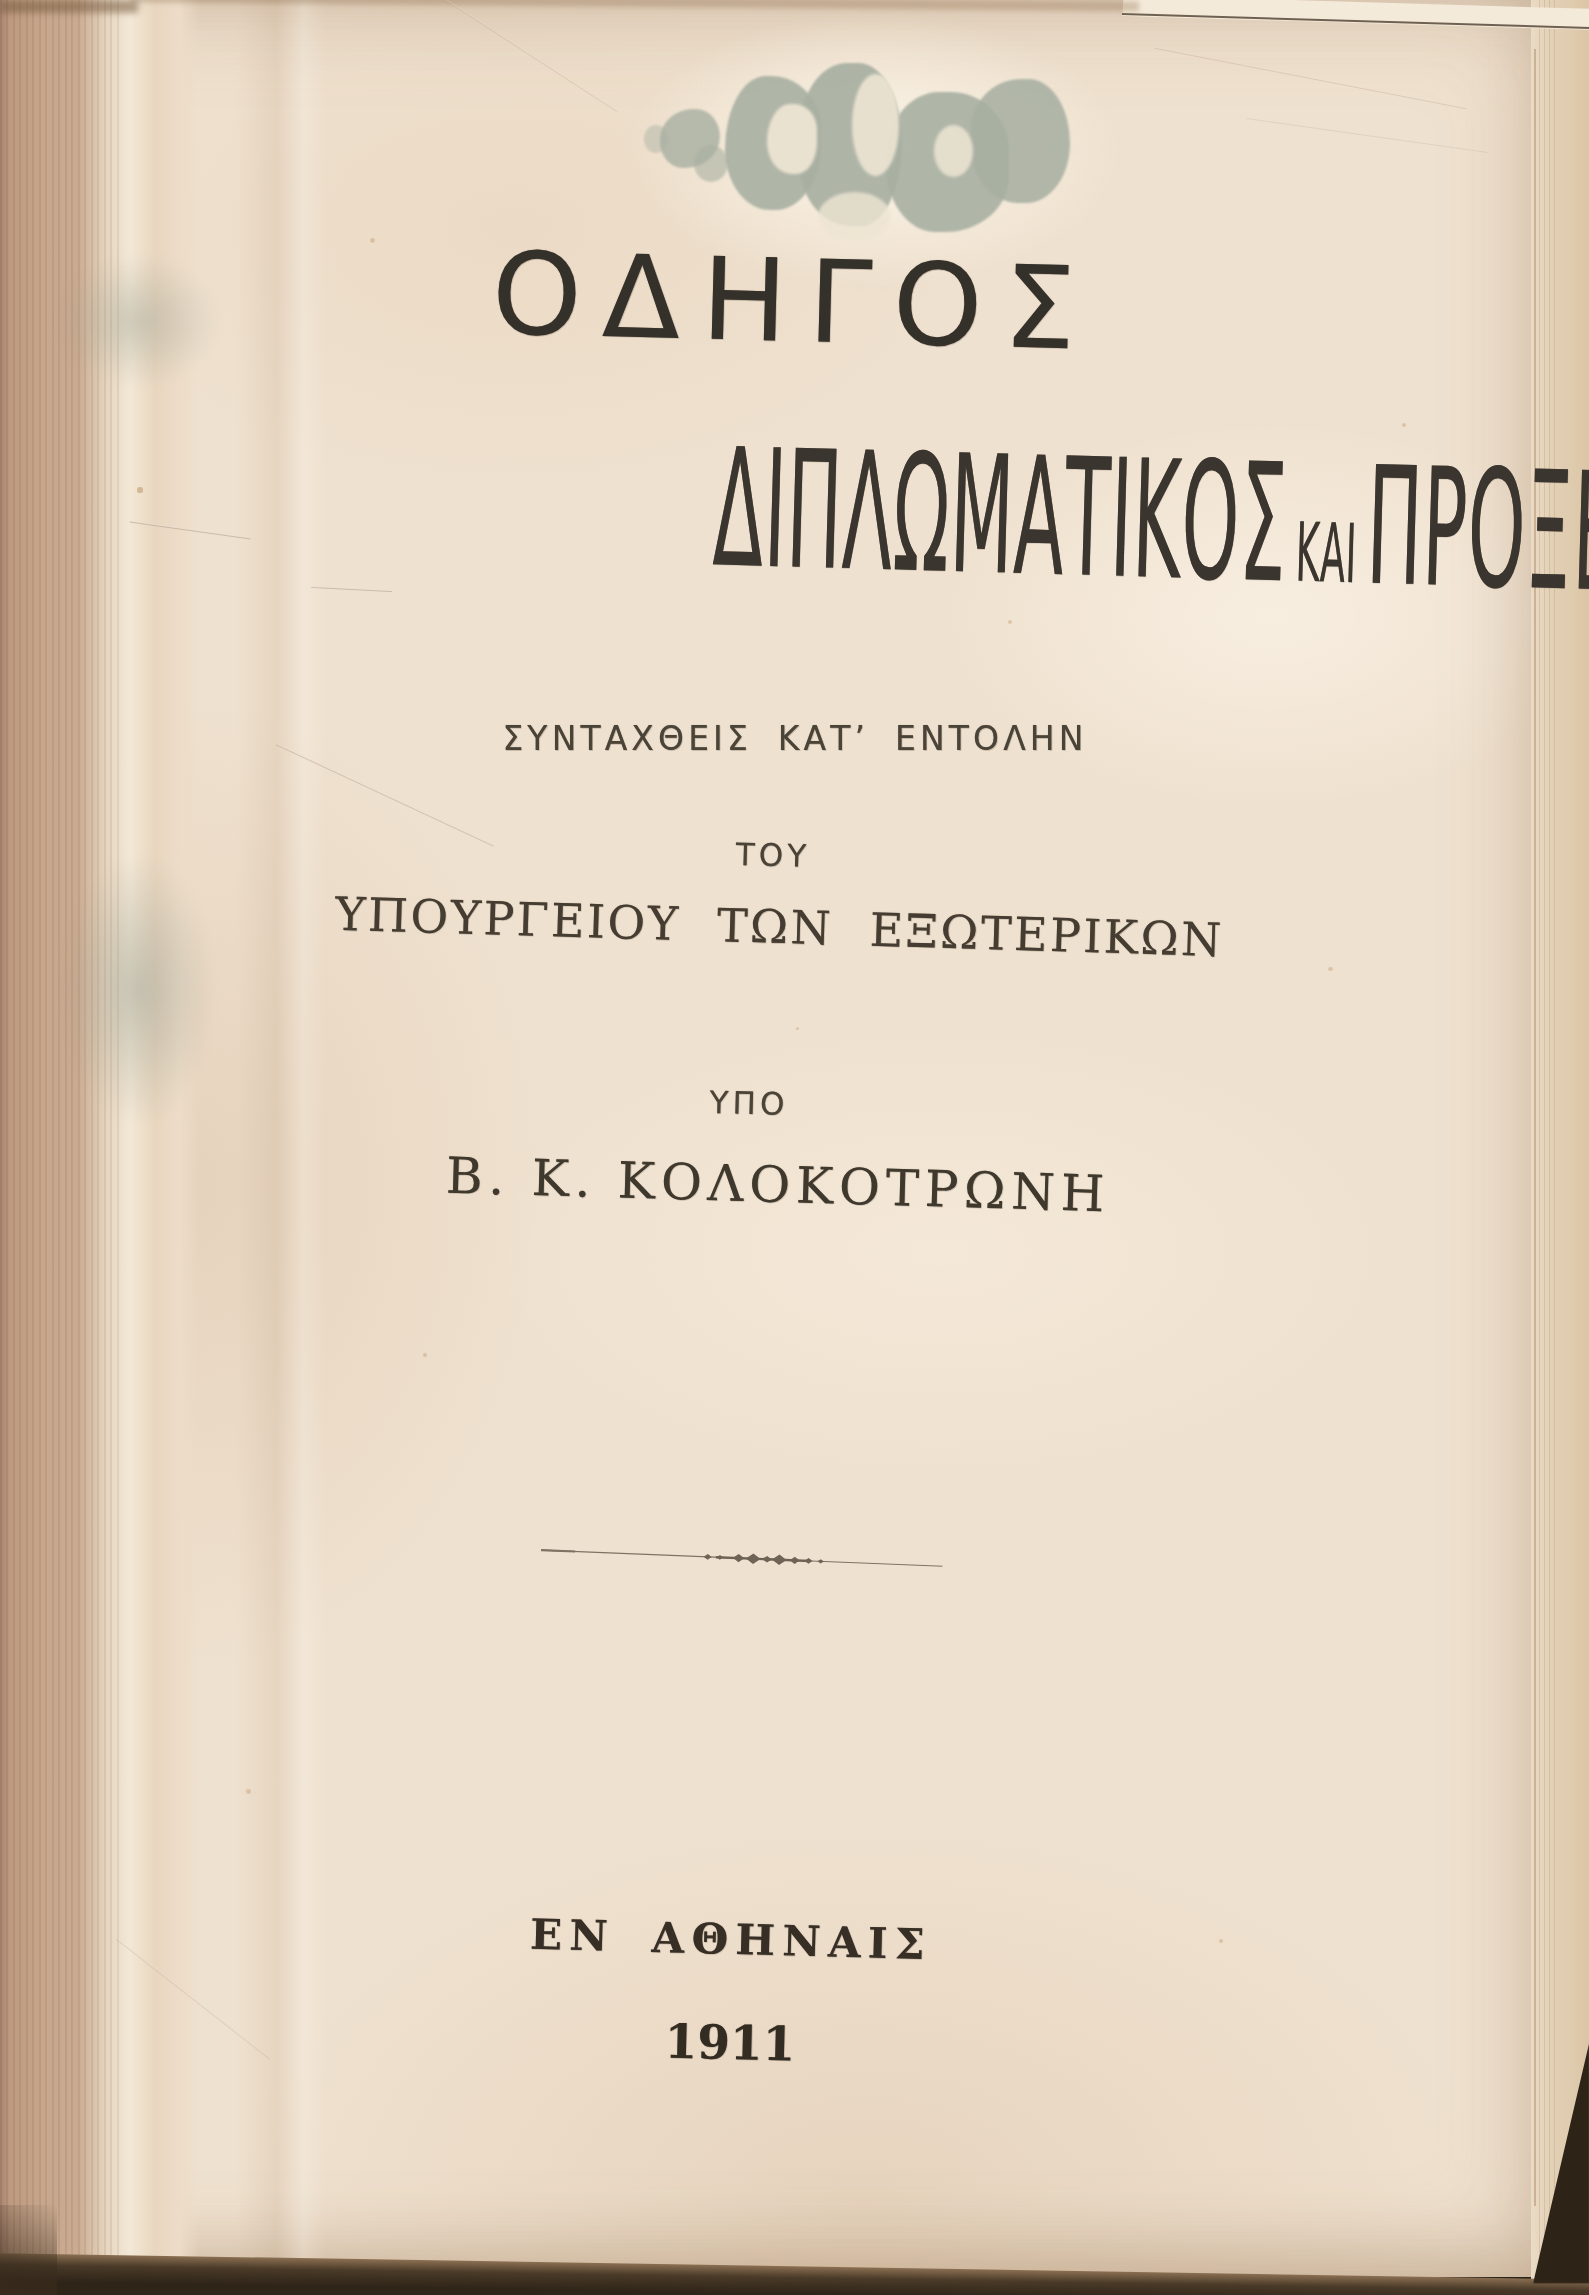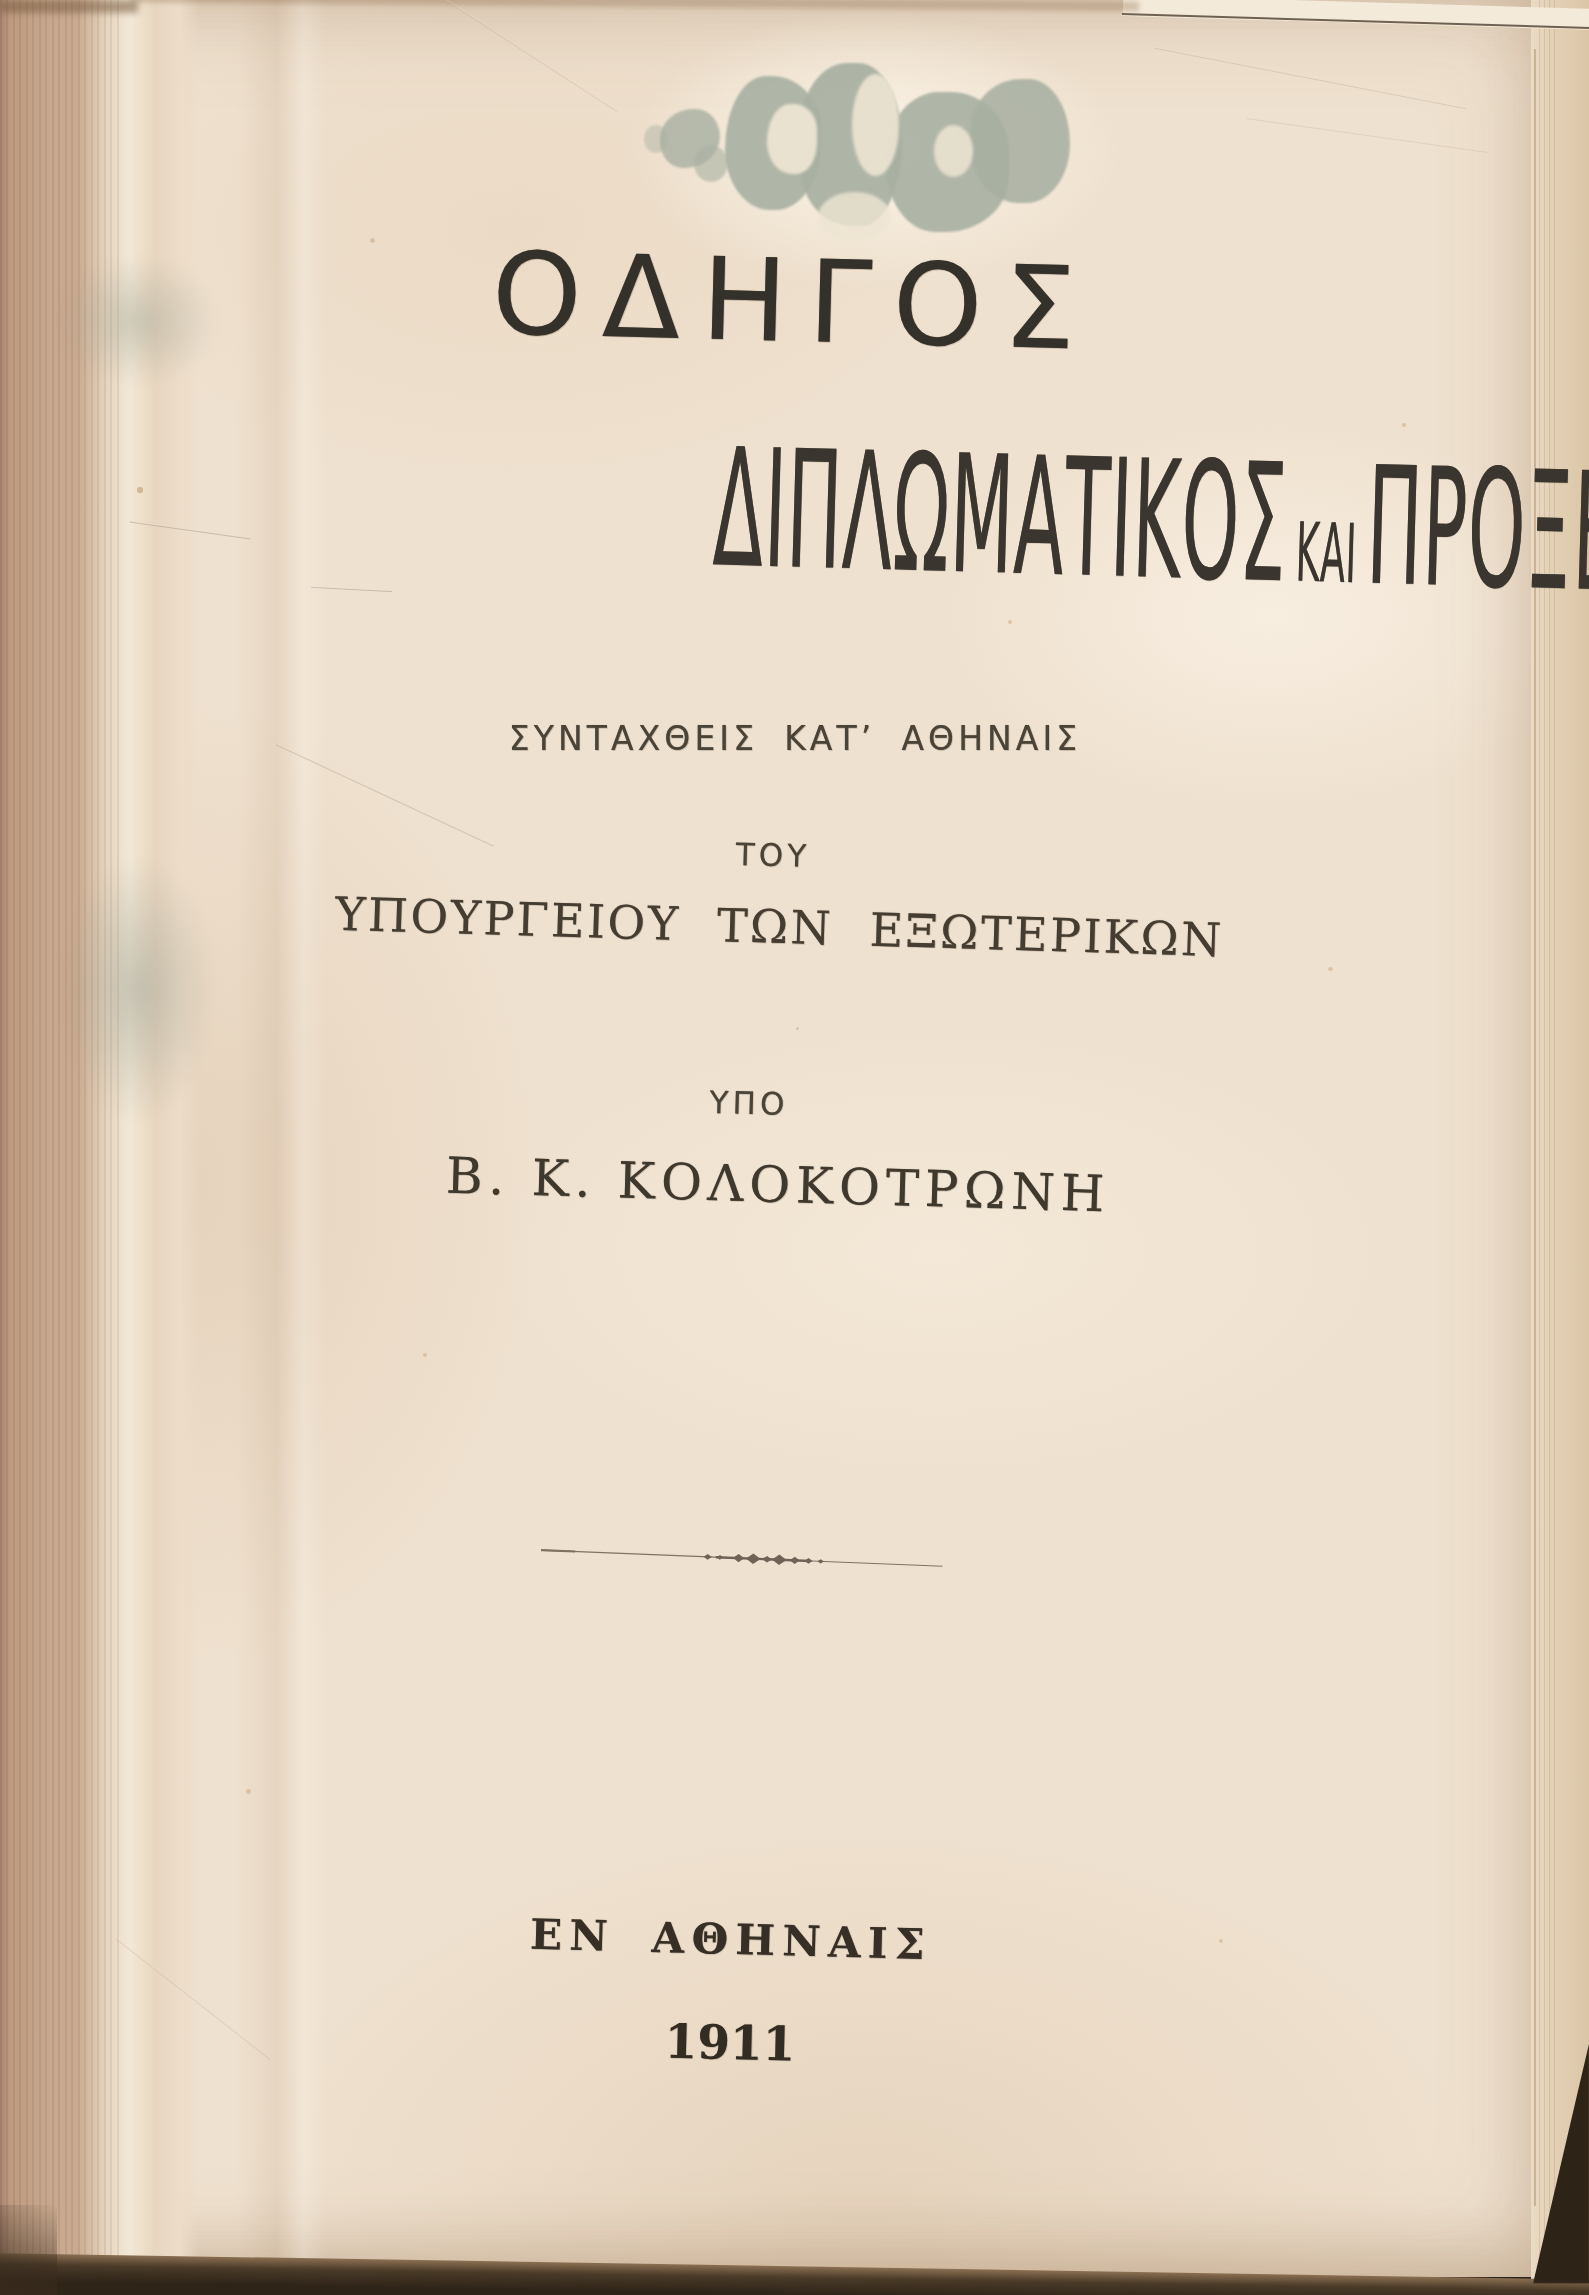--- a/index.html
+++ b/index.html
@@ -188,21 +188,21 @@
 
   <div class="line t-title ink tilt" style="top:245px;transform:translateX(-0.8px) rotate(1.5deg);">
     <span>ΟΔΗΓΟΣ</span>
   </div>
 
   <div class="line t-sub ink tilt" style="top:429px;transform:translateX(17px) rotate(1.6deg);">
     <span class="fit" style="transform: scaleX(0.449748);"><span>ΔΙΠΛΩΜΑΤΙΚΟΣ</span><span class="conj">ΚΑΙ</span><span>ΠΡΟΞΕΝΙΚΟΣ</span></span>
   </div>
 
   <div class="line t-small-sans ink tilt" style="top:722px;transform:translateX(-33px) rotate(1.5deeg) rotate(1.5deg);">
-    <span>ΣΥΝΤΑΧΘΕΙΣ ΚΑΤ’ ΑΘΗΝΑΙΣ</span>
+    <span>ΣΥΝΤΑΧΘΕΙΣ ΚΑΤ’ ΕΝΤΟΛΗΝ</span>
   </div>
 
   <div class="line t-tiny-sans ink tilt" style="top:840px;transform:translateX(-22px) rotate(1.5deg);">
     <span>ΤΟΥ</span>
   </div>
 
   <div class="line t-serif ink tilt" style="top:904px;transform:translateX(-15.5px) rotate(1.7deg);">
     <span>ΥΠΟΥΡΓΕΙΟΥ ΤΩΝ ΕΞΩΤΕΡΙΚΩΝ</span>
   </div>
 

